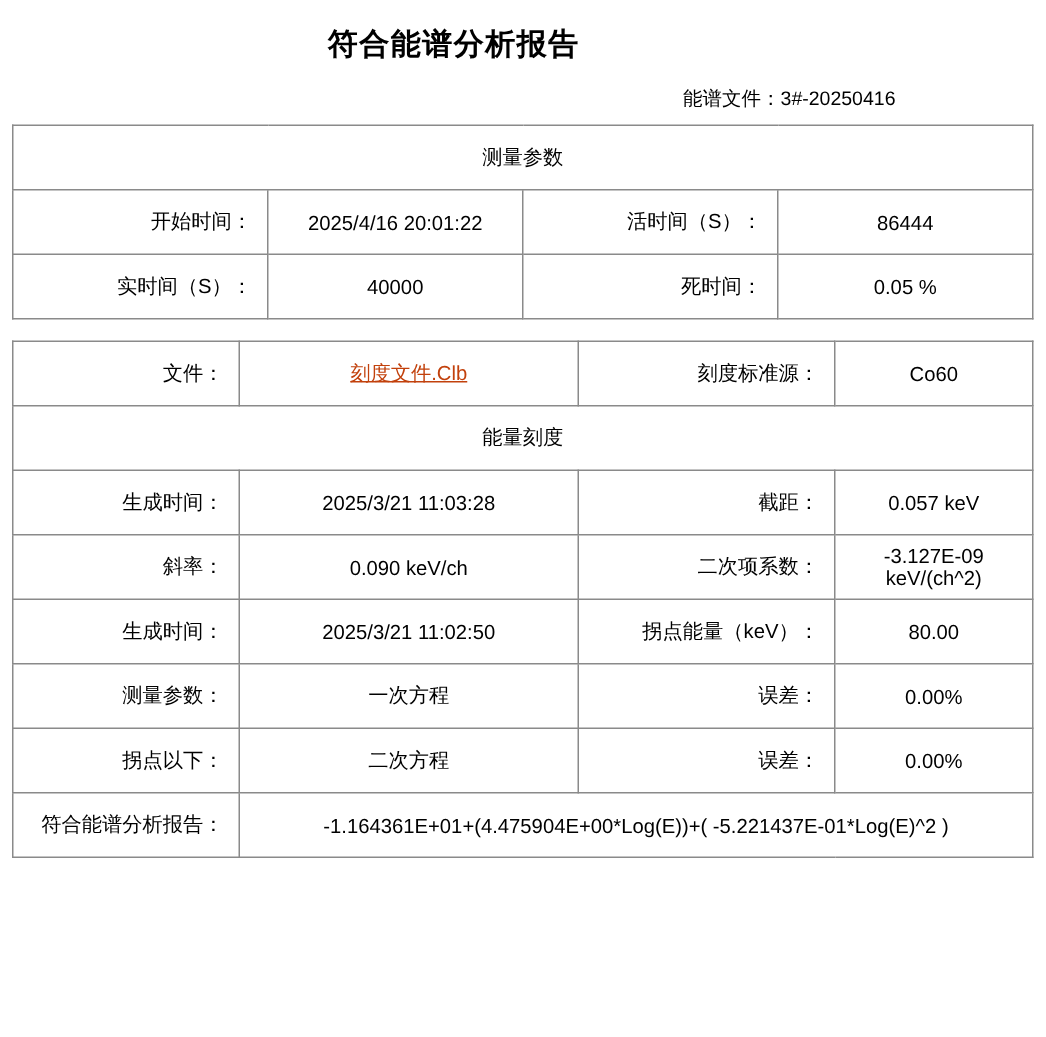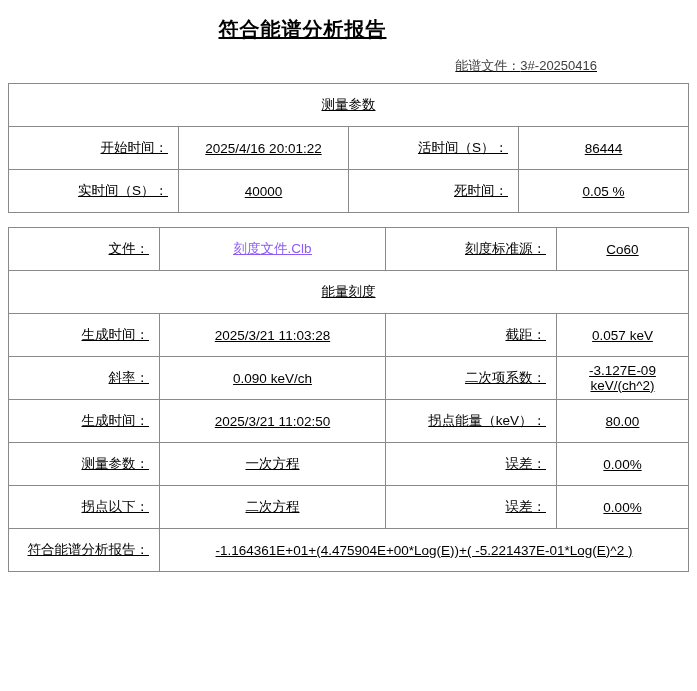--- a/index.html
+++ b/index.html
@@ -10,35 +10,34 @@
   body {
     width: 697px;
     min-height: 691px;
     font-family: "Liberation Sans", sans-serif;
     color: #000000;
   }
   .page {
     width: 605px;
     box-sizing: border-box;
     padding: 0;
-    text-decoration: underline;
   }
   .report-title {
     text-align: center;
     font-size: 20px;
     font-weight: bold;
     color: #000;
     padding: 16px 0 12px 0;
     letter-spacing: 1px;
   }
   .file-line {
     text-align: right;
     font-size: 13px;
     padding: 2px 8px 8px 0;
-    color: #404040;
+    color: #000000;
   }
   table.rep {
     border-collapse: collapse;
     width: 681px;
     margin: 0 8px 14px 8px;
     table-layout: fixed;
   }
   table.rep td {
     border: 1px solid #8a8a8a;
     font-size: 13.5px;
@@ -57,21 +56,21 @@
   td.lbl {
     background: #d9d9d9;
     text-align: right;
     white-space: nowrap;
   }
   td.val {
     background: #ffffff;
     text-align: center;
   }
   .lnk {
-    color: #8b5cf6;
+    color: #c2410c;
     text-decoration: underline;
     cursor: pointer;
   }
 </style>
 </head>
 <body>
 
 <div class="page">
 
   <div class="report-title">符合能谱分析报告</div>

